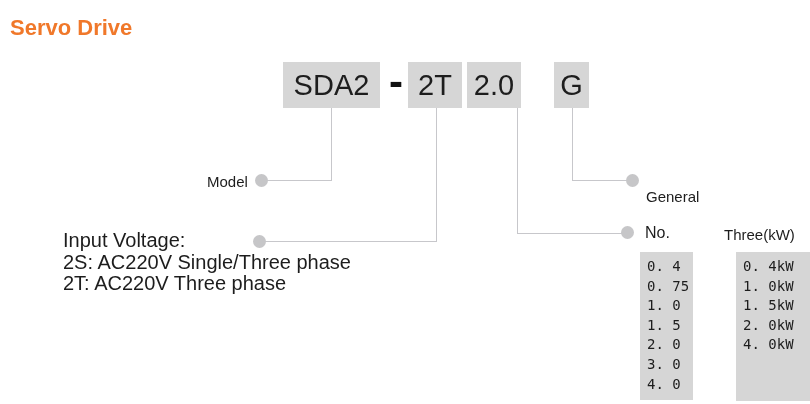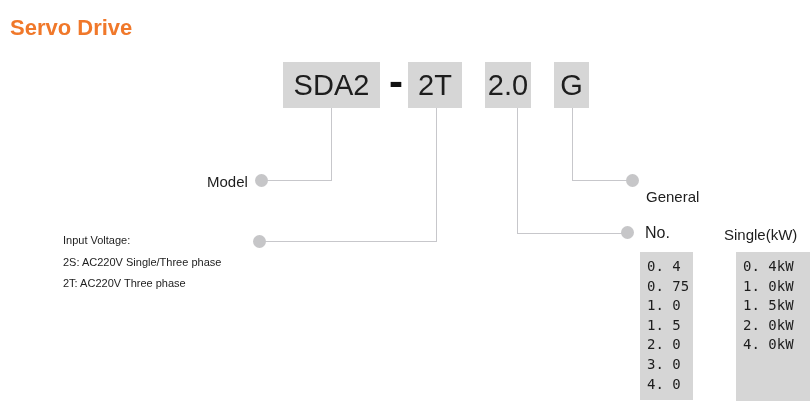--- a/index.html
+++ b/index.html
@@ -22,21 +22,21 @@
   }
 
   .code-box{
     position:absolute;top:62px;height:46px;
     background:var(--box-bg);
     display:flex;align-items:center;justify-content:center;
     font-size:29px;color:var(--ink);
   }
   .box-sda2{left:283px;width:97px;}
   .box-2t{left:408px;width:54px;}
-  .box-20{left:485px;width:46px;}
+  .box-20{left:467px;width:54px;}
   .box-g{left:554px;width:35px;}
   .code-dash{
     position:absolute;left:381px;top:59px;width:30px;height:46px;
     display:flex;align-items:center;justify-content:center;
     font-size:42px;font-weight:bold;color:#111;
   }
 
   .cline{position:absolute;background:var(--line);}
   .v{width:1px;}
   .h{height:1px;}
@@ -59,21 +59,21 @@
   .dot-input{left:253px;top:235px;}
 
   .callout-label{position:absolute;font-size:15px;color:var(--ink);}
   .label-model{left:207px;top:173px;}
   .label-general{left:646px;top:188px;}
   .label-no{left:645px;top:224px;font-size:16px;}
   .label-power{left:724px;top:226px;}
 
   .input-voltage{
     position:absolute;left:63px;top:230px;
-    font-size:11px;line-height:21.5px;color:var(--ink);white-space:nowrap;
+    font-size:20px;line-height:21.5px;color:var(--ink);white-space:nowrap;
   }
 
   .value-list{
     position:absolute;top:252px;background:var(--box-bg);
     font-family:"DejaVu Sans Mono","Liberation Mono",monospace;
     font-size:14px;line-height:19.6px;color:var(--ink);
     padding:5px 18px 4px 7px;white-space:pre;
   }
   .list-no{left:640px;width:53px;height:148px;}
   .list-power{left:736px;width:79px;height:149px;}
@@ -101,21 +101,21 @@
   <div class="cline h h-input"></div>
 
   <div class="dot dot-model"></div>
   <div class="dot dot-general"></div>
   <div class="dot dot-no"></div>
   <div class="dot dot-input"></div>
 
   <div class="callout-label label-model">Model</div>
   <div class="callout-label label-general">General</div>
   <div class="callout-label label-no">No.</div>
-  <div class="callout-label label-power">Single(kW)</div>
+  <div class="callout-label label-power">Three(kW)</div>
 
   <div class="input-voltage">
       <div>Input Voltage:</div>
       <div>2S: AC220V Single/Three phase</div>
       <div>2T: AC220V Three phase</div>
     </div>
 
   <div class="value-list list-no"><div>0. 4</div><div>0. 75</div><div>1. 0</div><div>1. 5</div><div>2. 0</div><div>3. 0</div><div>4. 0</div></div>
   <div class="value-list list-power"><div>0. 4kW</div><div>1. 0kW</div><div>1. 5kW</div><div>2. 0kW</div><div>4. 0kW</div></div>
 

